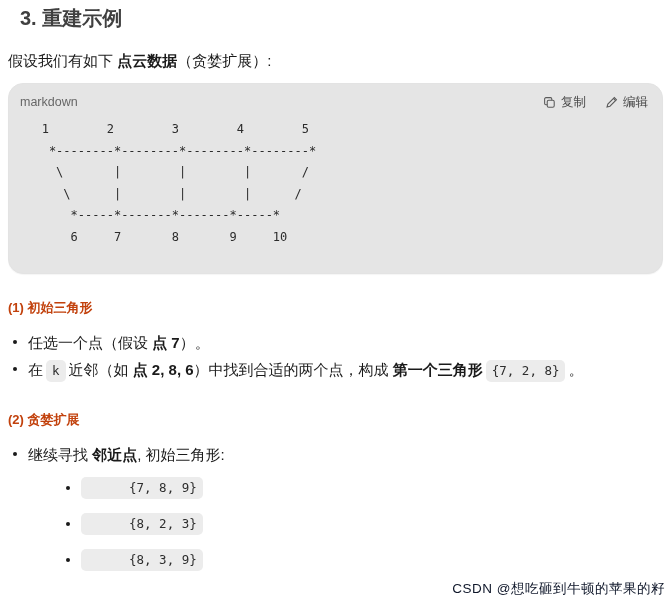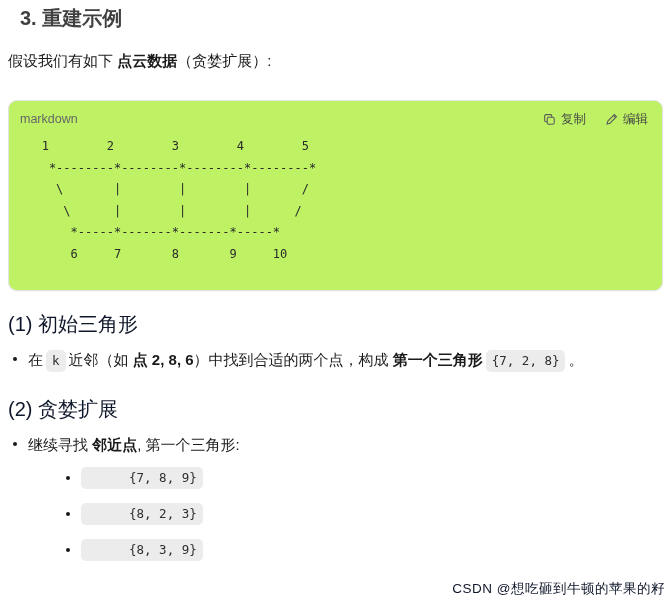--- a/index.html
+++ b/index.html
@@ -18,24 +18,24 @@
     margin:2px 0 0 12px;line-height:24px;
   }
   .intro{
     font-size:15px;line-height:19px;
     margin:21px 0 0 0;
   }
   .intro strong{font-weight:700;}
 
   
   .codeblock{
-    margin-top:30px;
-    background:#bef264;
+    margin-top:13px;
+    background:#e5e5e5;
     border:1px solid #e3e3e3;
-    border-radius:9px;
+    border-radius:15px;
     box-shadow:0 1px 1px rgba(0,0,0,0.04);
   }
   .cb-header{
     display:flex;align-items:center;justify-content:space-between;
     padding:11px 14px 0 11px;
   }
   .cb-lang{font-size:12.5px;color:#676767;line-height:15px;}
   .cb-actions{display:flex;align-items:center;gap:19px;justify-content:center;}
   .cb-btn{
     display:inline-flex;align-items:center;gap:5px;
@@ -46,21 +46,21 @@
     margin:0;
     padding:9px 10px 25px 11px;
     font-family:"DejaVu Sans Mono","Liberation Mono",monospace;
     font-size:12px;
     line-height:21.5px;
     color:#2b2b2b;
     white-space:pre;
   }
 
   .h4{
-    font-size:20px;font-weight:400;color:#0f172a;
+    font-size:13px;font-weight:700;color:#c2410c;
     line-height:21px;
   }
   .h4-1{margin:23px 0 0 0;}
   .h4-2{margin:27px 0 0 0;}
 
   ul{list-style:none;margin:0;padding:0;}
   .toplist{margin-top:15px;}
   li{
     position:relative;
     padding-left:20px;
@@ -136,27 +136,28 @@
     <pre class="cb-pre">   1        2        3        4        5
     *--------*--------*--------*--------*
      \       |        |        |       /
       \      |        |        |      /
        *-----*-------*-------*-----*
        6     7       8       9     10</pre>
   </div>
 
   <h4 class="h4 h4-1">(1) 初始三角形</h4>
   <ul class="toplist">
+    <li><span>任选一个点（假设 </span><strong>点 7</strong><span>）。</span></li>
     <li><span>在</span><code class="chip">k</code><span>近邻（如 </span><strong>点 2, 8, 6</strong><span>）中找到合适的两个点，构成 </span><strong>第一个三角形</strong><code class="chip">{7, 2, 8}</code><span>。</span></li>
   </ul>
 
   <h4 class="h4 h4-2">(2) 贪婪扩展</h4>
   <ul class="toplist">
     <li>
-      <span>继续寻找 </span><strong>邻近点</strong><span>, 第一个三角形:</span>
+      <span>继续寻找 </span><strong>邻近点</strong><span>, 初始三角形:</span>
       <ul class="sublist">
         <li><code class="chip">{7, 8, 9}</code></li>
         <li><code class="chip">{8, 2, 3}</code></li>
         <li><code class="chip">{8, 3, 9}</code></li>
       </ul>
     </li>
   </ul>
 
 </div>
 

